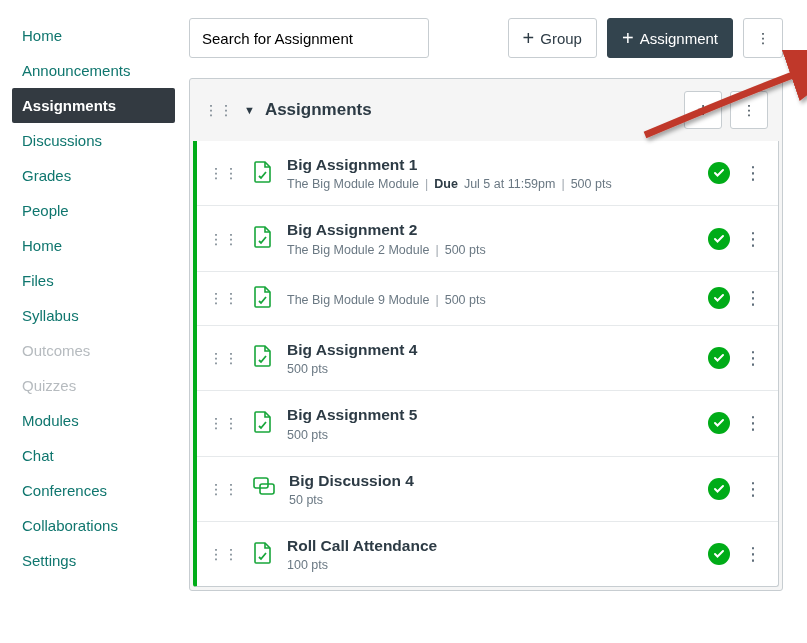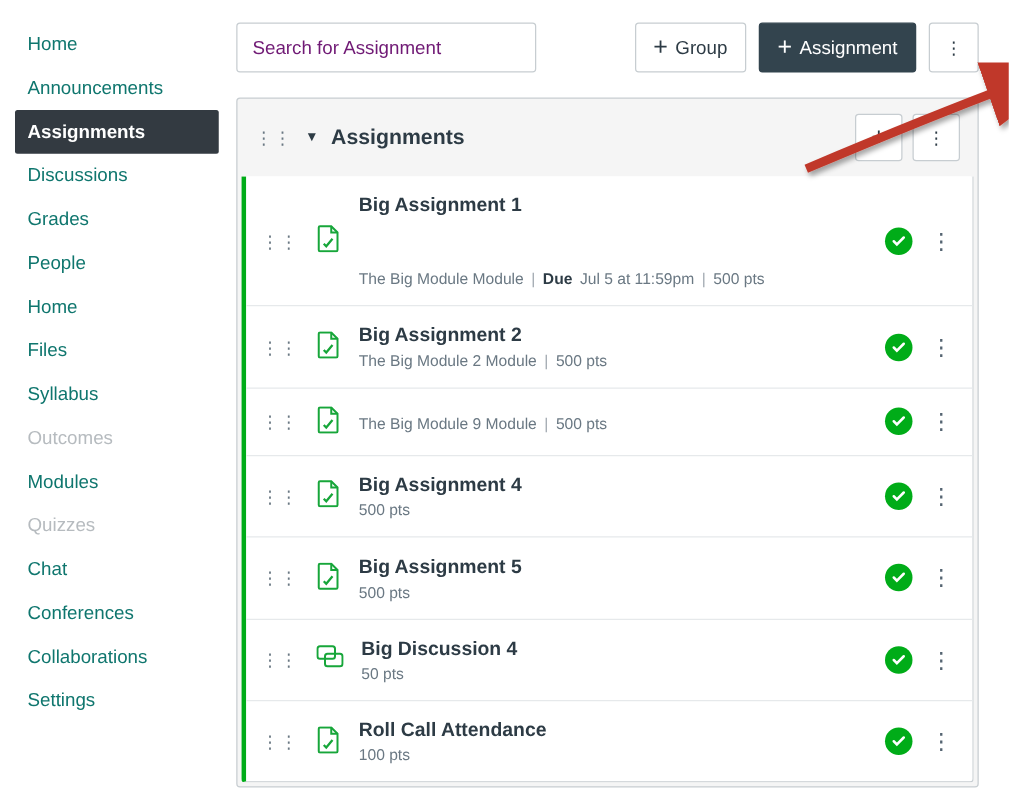--- a/index.html
+++ b/index.html
@@ -51,21 +51,21 @@
     gap: 10px;
     margin-bottom: 20px;
   }
   .search {
     width: 240px;
     height: 40px;
     border: 1px solid #c7cdd1;
     border-radius: 3px;
     padding: 8px 12px;
     font-size: 15px;
-    color: #701a75;
+    color: #000000;
     background: #fff;
     display: flex;
     align-items: center;
   }
   .spacer { flex: 1; }
   .btn {
     height: 40px;
     border: 1px solid #c7cdd1;
     border-radius: 3px;
     background: #fff;
@@ -167,28 +167,28 @@
     font-weight: 700;
     font-size: 15.5px;
     color: #2d3b45;
     line-height: 1.25;
   }
   .row-sub {
     font-size: 12.5px;
     color: #6a7883;
     margin-top: 3px;
     display: flex;
-    align-items: flex-end;
+    align-items: center;
     gap: 6px;
     flex-wrap: wrap;
   }
   .row-sub .sep {
     color: #a0a8b0;
   }
-  .row-sub .due-label { font-weight: 700; color: #2d3b45; margin-top: 39px; }
+  .row-sub .due-label { font-weight: 700; color: #2d3b45; }
 
   .check-badge {
     width: 22px;
     height: 22px;
     border-radius: 50%;
     background: #00ac18;
     display: inline-flex;
     align-items: center;
     justify-content: center;
     flex: none;
@@ -212,22 +212,22 @@
     <div class="sidebar-item">Home</div>
     <div class="sidebar-item">Announcements</div>
     <div class="sidebar-item active">Assignments</div>
     <div class="sidebar-item">Discussions</div>
     <div class="sidebar-item">Grades</div>
     <div class="sidebar-item">People</div>
     <div class="sidebar-item">Home</div>
     <div class="sidebar-item">Files</div>
     <div class="sidebar-item">Syllabus</div>
     <div class="sidebar-item muted">Outcomes</div>
+    <div class="sidebar-item muted">Quizzes</div>
     <div class="sidebar-item">Modules</div>
-    <div class="sidebar-item muted">Quizzes</div>
     <div class="sidebar-item">Chat</div>
     <div class="sidebar-item">Conferences</div>
     <div class="sidebar-item">Collaborations</div>
     <div class="sidebar-item">Settings</div>
   </nav>
 
   <main class="main">
 
     <div class="topbar">
       <div class="search">

